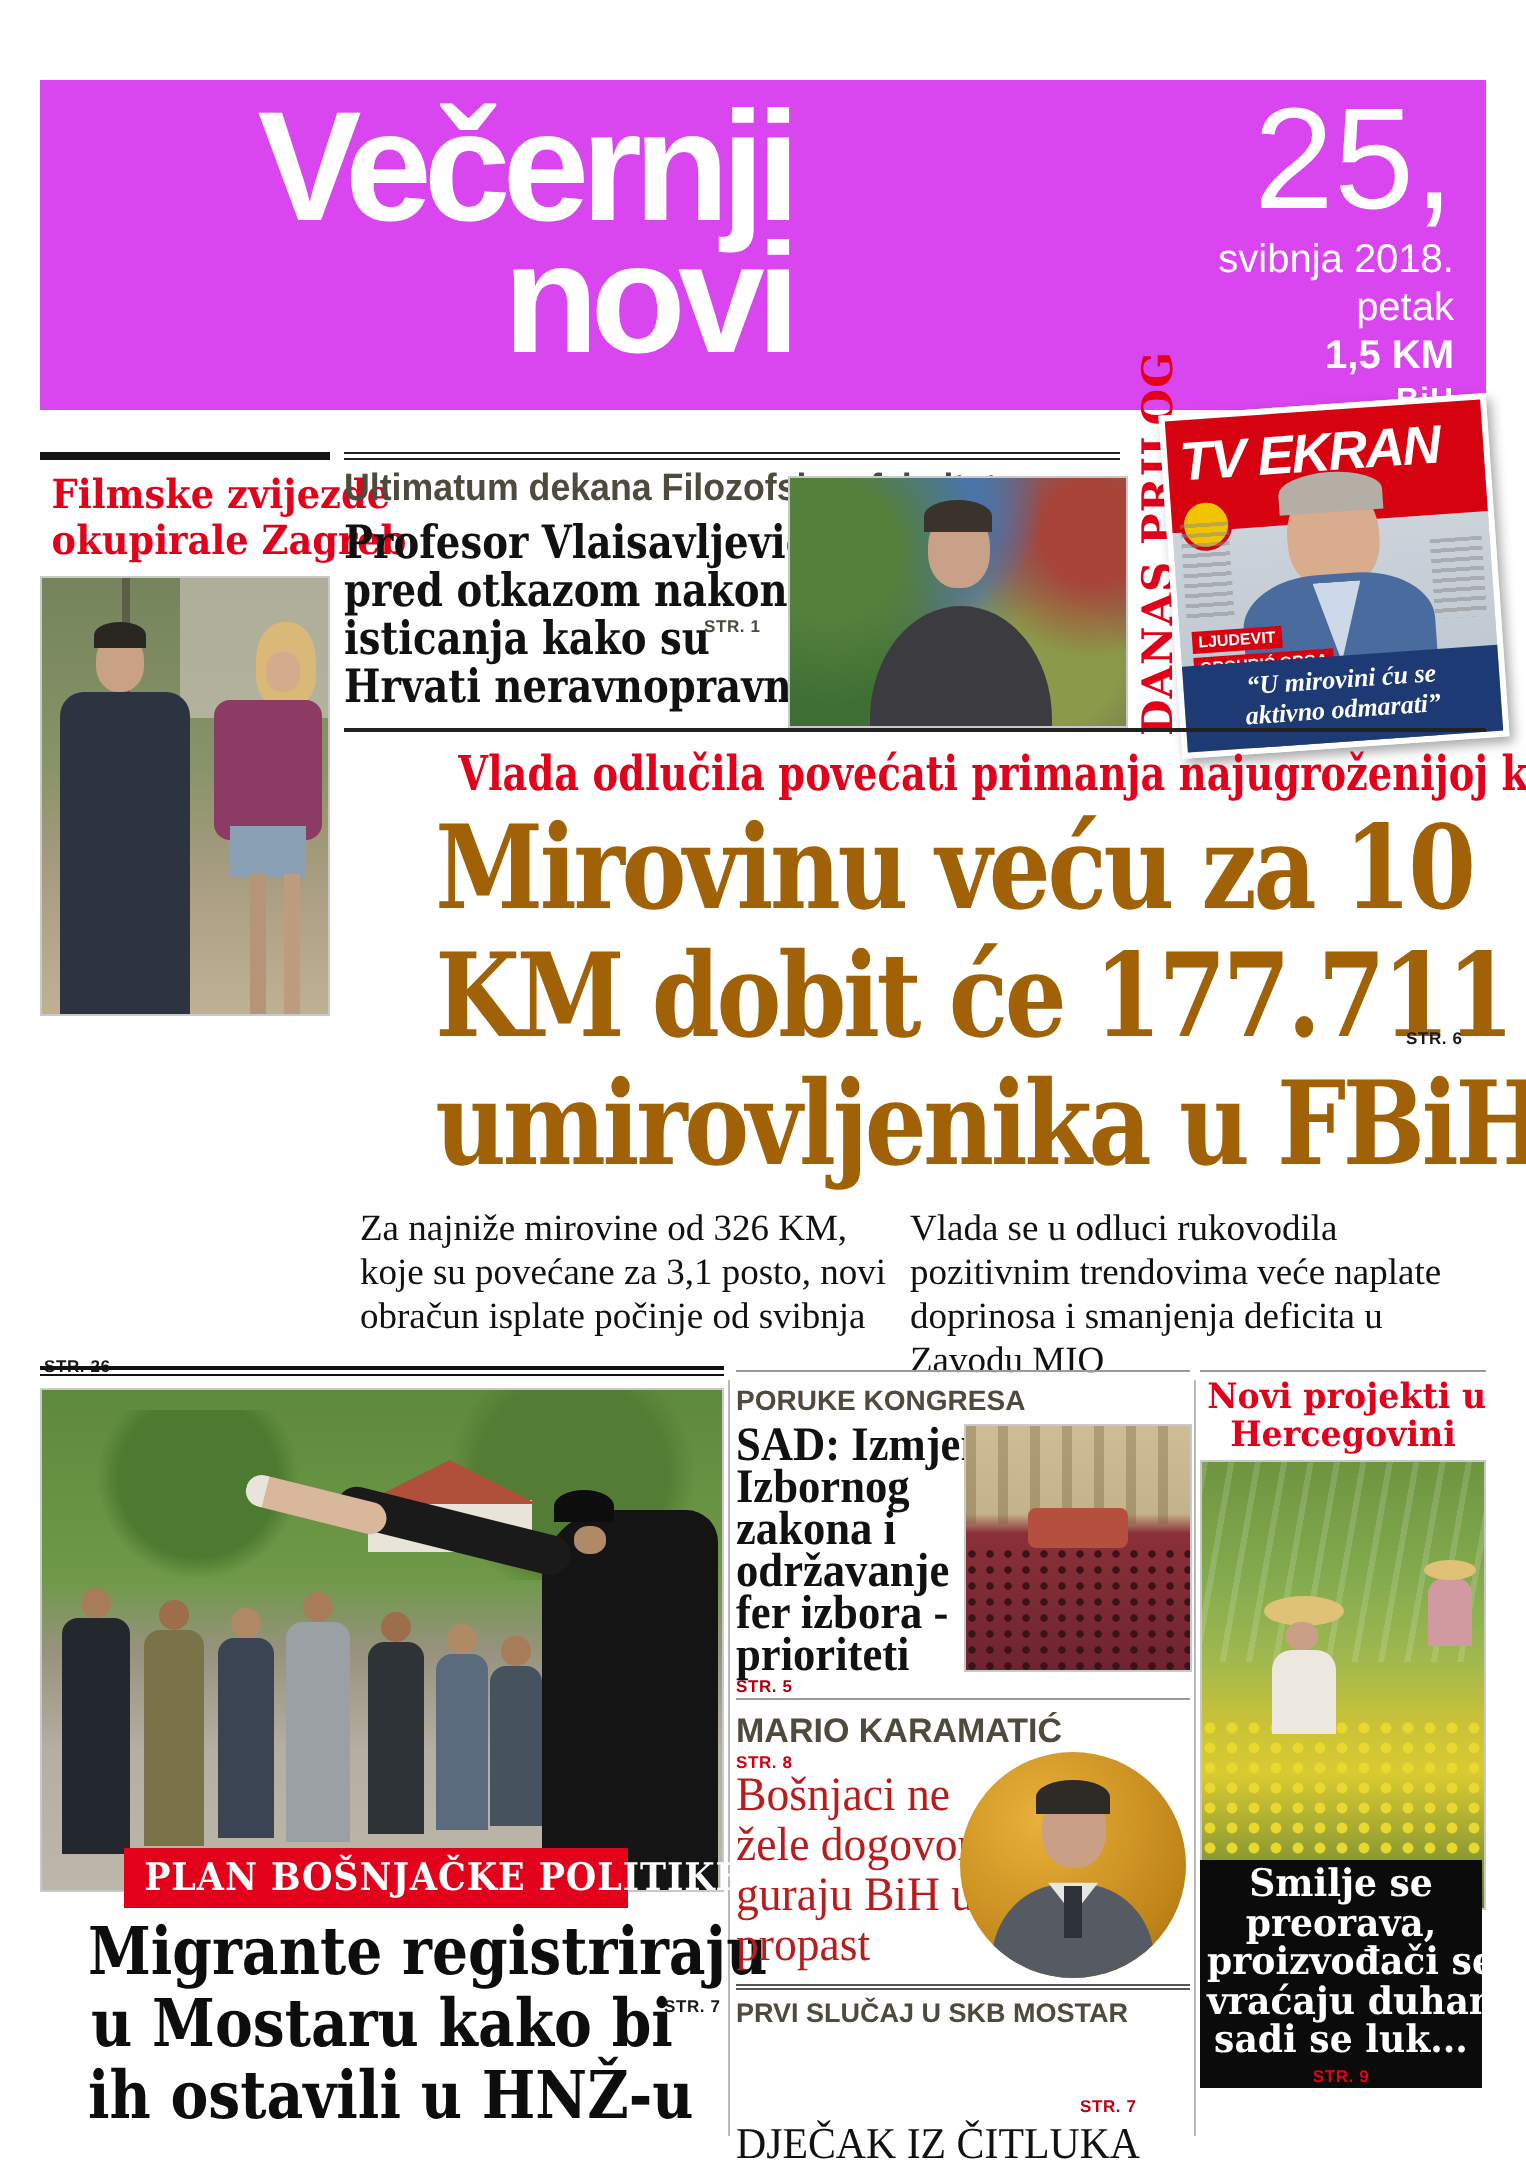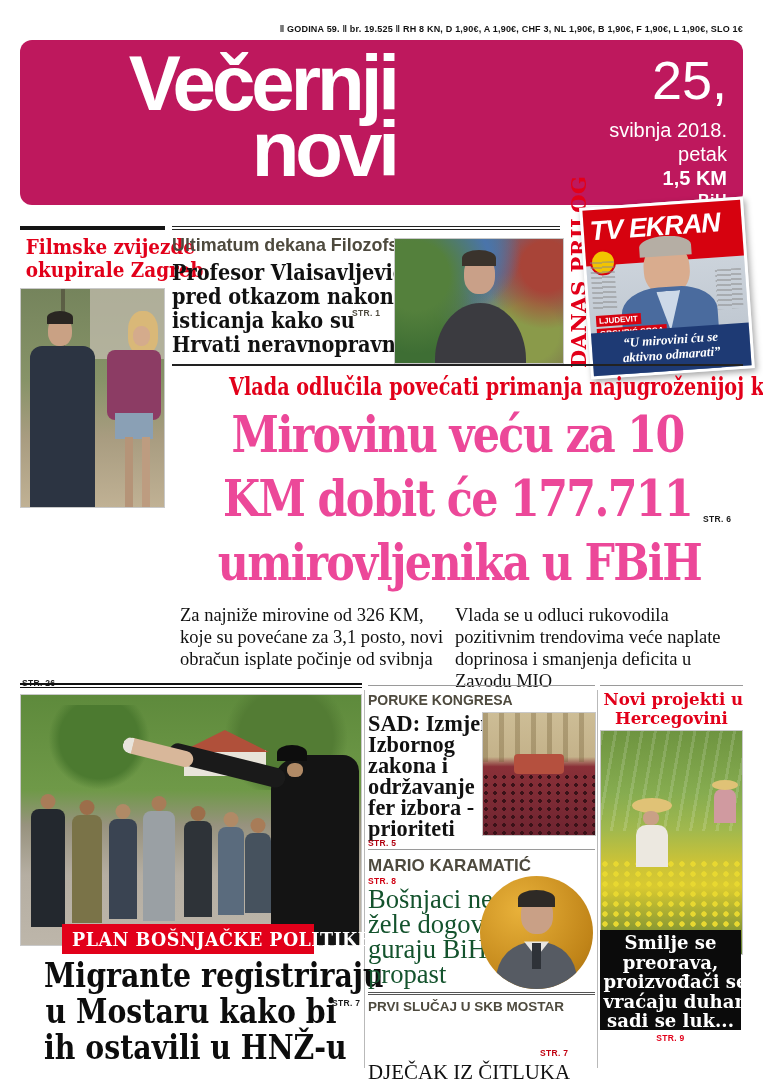--- a/index.html
+++ b/index.html
@@ -10,47 +10,47 @@
   .slab{font-family:"DejaVu Serif",serif;font-weight:bold;}
   .serif{font-family:"Liberation Serif",serif;}
   .red{color:#e2001a;}
   .kicker{font-family:"Liberation Sans",sans-serif;font-weight:bold;color:#4e4a3e;}
   .cond{display:block;transform-origin:50% 50%;white-space:nowrap;}
   .condL{display:block;transform-origin:0 50%;white-space:nowrap;}
   .strref{font-family:"Liberation Sans",sans-serif;font-weight:bold;font-size:8.5px;letter-spacing:.3px;}
   
   .infobar{top:24px;right:20px;width:600px;text-align:right;font-size:9px;font-weight:bold;
            letter-spacing:.2px;color:#111;}
-  .masthead{left:20px;top:40px;width:723px;height:165px;background:#be185d;border-radius:12px;}
+  .masthead{left:20px;top:40px;width:723px;height:165px;background:#d946ef;}
   .logo{position:absolute;left:28px;top:10px;width:348px;text-align:right;color:#fff;
         font-weight:bold;font-size:78px;line-height:66px;letter-spacing:-4px;}
   .dateblock{position:absolute;right:16px;top:2px;text-align:right;color:#fff;}
-  .day{font-size:54px;line-height:76px;font-weight:normal;}
+  .day{font-size:72px;line-height:76px;font-weight:normal;}
   .dline{font-size:20px;line-height:24px;}
   .dprice{font-size:20px;line-height:24px;font-weight:bold;}
   .dedition{font-size:16px;line-height:22px;font-weight:bold;letter-spacing:.5px;}
   
   .rule-thick{background:#151515;}
   .rule-double{background:linear-gradient(#111 0 2px,transparent 2px 4px,#111 4px 5px);}
   .rule-thin{background:#9a9a9a;}
   .rule-dark{background:#222;}
   .vdiv{width:1px;background:#b9b9b9;}
   
   .photo{overflow:hidden;border:1px solid #c9c9c9;}
   .ph{position:absolute;}
   
   .film-kicker{font-size:20px;line-height:23px;text-align:center;}
   .film-head{font-size:24px;line-height:27.5px;text-align:center;color:#111;}
   .prof-kicker{font-size:19px;}
   .prof-head{font-size:23px;line-height:24px;color:#111;}
   .main-kicker{font-size:24px;text-align:center;}
-  .main-head{font-size:51px;line-height:64px;letter-spacing:-2px;text-align:center;color:#ec4899;}
+  .main-head{font-size:58px;line-height:64px;letter-spacing:-2px;text-align:center;color:#a16207;}
   .deck{font-size:18.5px;line-height:22px;color:#111;}
   .congress-head{font-size:24px;line-height:21px;color:#111;font-weight:bold;}
-  .kara-head{font-size:28px;line-height:25px;color:#14532d;}
+  .kara-head{font-size:24px;line-height:25px;color:#b91c1c;}
   .measles-head{font-size:22px;line-height:26px;color:#111;}
   .migr-head{font-size:33px;line-height:36px;text-align:center;color:#0d0d0d;}
   .banner{background:#e2001a;color:#fff;text-align:center;font-size:19px;line-height:30px;
           letter-spacing:.5px;}
   .herc-kicker{font-size:17.5px;line-height:19px;text-align:center;}
   .blackbox{background:#0b0b0b;color:#fff;text-align:center;}
   .bb-line{font-size:19px;line-height:19.5px;}
   .danas{font-size:21px;letter-spacing:.5px;transform:rotate(-90deg);transform-origin:left top;
          white-space:nowrap;}
   
@@ -66,21 +66,20 @@
            font-size:13px;line-height:15px;text-align:center;padding-top:4px;}
   .fg{position:absolute;border-radius:8px 8px 0 0;}
   .fg::before{content:"";position:absolute;left:50%;transform:translateX(-50%);top:-15px;
               width:15px;height:15px;border-radius:50%;background:var(--skin,#b08a66);}
 </style>
 </head>
 <body>
 
 <div class="page">
 
-  <div class="abs infobar">‖ GODINA 59. ‖ br. 19.525 ‖ RH 8 KN, D 1,90€, A 1,90€, CHF 3, NL 1,90€, B 1,90€, F 1,90€, L 1,90€, SLO 1€</div>
 
   <div class="abs masthead">
     <div class="logo">
       <div>Večernji</div>
       <div>novi</div>
     </div>
     <div class="dateblock">
       <div class="day">25,</div>
       <div class="dline">svibnja 2018.</div>
       <div class="dline">petak</div>
@@ -263,21 +262,21 @@
   <div class="abs photo" style="left:600px;top:730px;width:141px;height:223px;
        background:linear-gradient(180deg,#6e9440 0%,#86ac50 28%,#a0b84e 44%,#c9c238 58%,#d9ca30 70%,#5e7e34 100%);">
     <div class="ph" style="left:0;top:0;width:100%;height:45%;background:repeating-linear-gradient(100deg,rgba(255,255,255,.14) 0 3px,transparent 3px 13px);"></div>
     <div class="ph" style="left:0;bottom:0;width:100%;height:42%;background-image:radial-gradient(circle 3px at 4px 4px,#e8d830 80%,transparent);background-size:11px 10px;"></div>
     <div class="ph" style="left:22%;top:30%;width:40px;height:15px;background:#e0c276;border-radius:50%;"></div>
     <div class="ph" style="left:30%;top:36%;width:16px;height:14px;background:#c9a086;border-radius:45%;"></div>
     <div class="ph" style="left:25%;top:42%;width:32px;height:42px;background:#ece8e0;border-radius:10px 10px 0 0;"></div>
     <div class="ph" style="right:4%;top:26%;width:22px;height:34px;background:#d09aa0;border-radius:8px 8px 0 0;"></div>
     <div class="ph" style="right:3%;top:22%;width:26px;height:10px;background:#e0c276;border-radius:50%;"></div>
   </div>
-  <div class="abs blackbox" style="left:600px;top:930px;width:141px;height:100px;">
+  <div class="abs blackbox" style="left:600px;top:930px;width:141px;height:114px;">
     <div style="padding-top:3px;">
       <span class="slab cond bb-line" style="transform:scaleX(.95);">Smilje se</span>
       <span class="slab cond bb-line" style="transform:scaleX(.95);">preorava,</span>
       <span class="slab cond bb-line" style="transform:scaleX(.95);">proizvođači se</span>
       <span class="slab cond bb-line" style="transform:scaleX(.95);">vraćaju duhanu,</span>
       <span class="slab cond bb-line" style="transform:scaleX(.95);">sadi se luk...</span>
       <div class="strref" style="margin-top:2px;color:#e2001a;">STR. 9</div>
     </div>
   </div>
 

